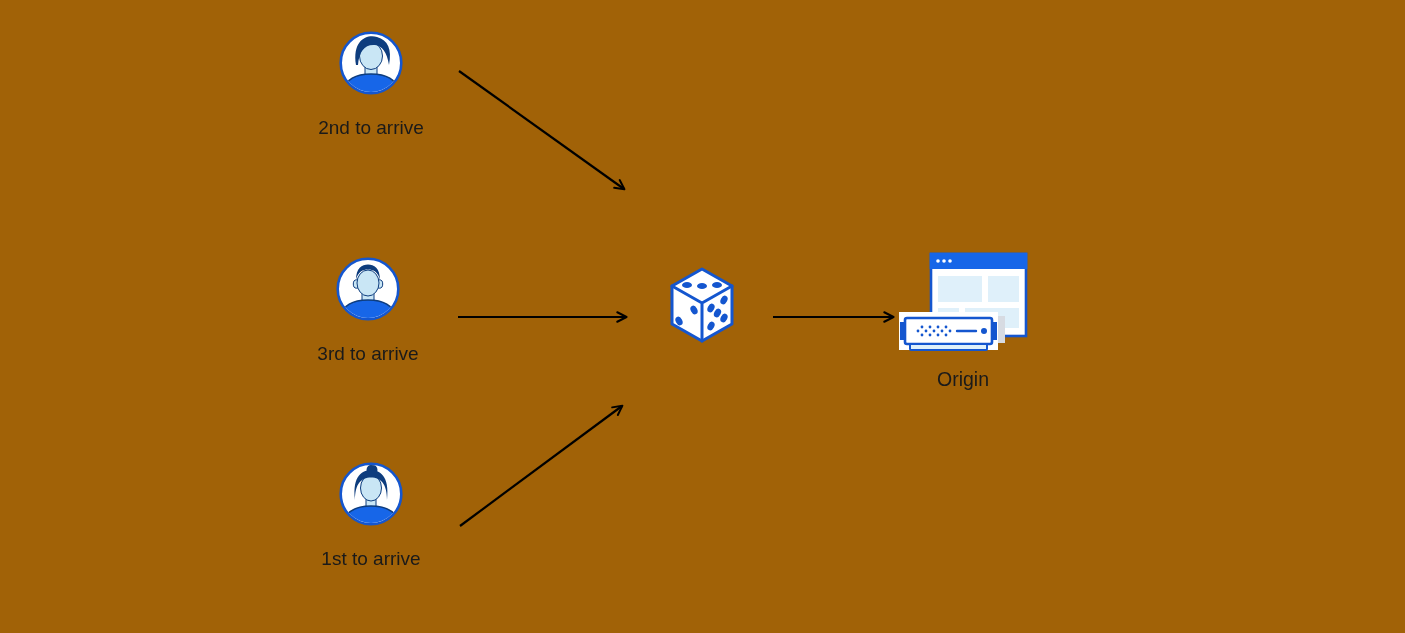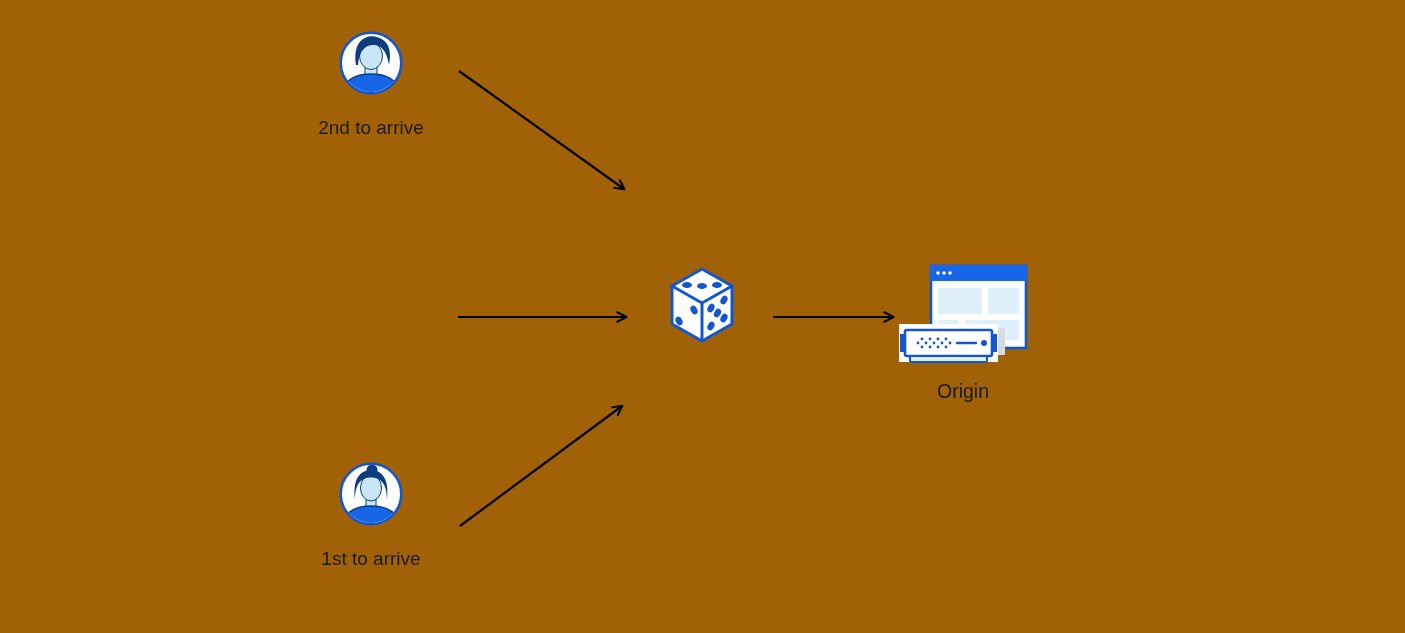--- a/index.html
+++ b/index.html
@@ -36,21 +36,21 @@
     line-height: 23px;
     color: #1a1a1a;
     white-space: nowrap;
     text-align: center;
   }
   .origin-label { margin-top: 14px; font-size: 19.5px; }
   .visitor-2nd { left: 301px; top: 31px;  width: 140px; }
   .visitor-3rd { left: 298px; top: 257px; width: 140px; }
   .visitor-1st { left: 301px; top: 462px; width: 140px; }
   .dice-node   { left: 666px; top: 265px; }
-  .origin-node { left: 893px; top: 262px; width: 140px; align-items: center; }
+  .origin-node { left: 893px; top: 250px; width: 140px; align-items: center; }
 </style>
 </head>
 <body>
 
 <div class="canvas">
 
   <svg class="arrows-layer" viewBox="0 0 1405 633">
     <defs>
       <marker id="ah" viewBox="0 0 10 10" refX="7.8" refY="5" markerWidth="6" markerHeight="6" orient="auto" markerUnits="strokeWidth">
         <path d="M1.2,1.4 L8.2,5 L1.2,8.6" fill="none" stroke="#000000" stroke-width="1.5" stroke-linecap="round" stroke-linejoin="round"></path>
@@ -81,20 +81,39 @@
       <g clip-path="url(#avc1)">
         <path d="M26,34 h12 v12 h-12 z" fill="#c9e6f5" stroke="#0e3d7e" stroke-width="1"></path>
         <path d="M2,64 C6,47 18,43 32,43 C46,43 58,47 62,64 Z" fill="#1766e8" stroke="#0e3d7e" stroke-width="1.6"></path>
         <ellipse cx="32" cy="25" rx="11.5" ry="13.5" fill="#c9e6f5" stroke="#0e3d7e" stroke-width="1"></ellipse>
         <path d="M17,34 C13,9 28,3 38,6 C49,9 53,18 50,34 C48,21 43,15 36,14 C26,13 20,20 19,34 Z" fill="#0e3d7e"></path>
       </g>
     </svg>
     <div class="node-label">2nd to arrive</div>
   </div>
 
+  <div class="node visitor-3rd">
+    <svg width="64" height="64" viewBox="0 0 64 64">
+      <defs>
+          <clipPath id="avc2">
+            <circle cx="32" cy="32" r="29"></circle>
+          </clipPath>
+        </defs>
+      <circle cx="32" cy="32" r="30.3" fill="#ffffff" stroke="#1456cf" stroke-width="2.6"></circle>
+      <g clip-path="url(#avc2)">
+        <path d="M26,34 h12 v12 h-12 z" fill="#c9e6f5" stroke="#0e3d7e" stroke-width="1"></path>
+        <path d="M2,64 C6,47 18,43 32,43 C46,43 58,47 62,64 Z" fill="#1766e8" stroke="#0e3d7e" stroke-width="1.6"></path>
+        <ellipse cx="20.5" cy="27" rx="3.2" ry="4.2" fill="#c9e6f5" stroke="#0e3d7e" stroke-width="1"></ellipse>
+        <ellipse cx="43.5" cy="27" rx="3.2" ry="4.2" fill="#c9e6f5" stroke="#0e3d7e" stroke-width="1"></ellipse>
+        <ellipse cx="32" cy="26" rx="11" ry="13" fill="#c9e6f5" stroke="#0e3d7e" stroke-width="1"></ellipse>
+        <path d="M20,23 C20,11 26,7.5 32,7.5 C38,7.5 44,11 44,23 C42,14.5 37,12.5 32,12.5 C27,12.5 22,14.5 20,23 Z" fill="#0e3d7e"></path>
+      </g>
+    </svg>
+    <div class="node-label">3rd to arrive</div>
+  </div>
 
   <div class="node visitor-1st">
     <svg width="64" height="64" viewBox="0 0 64 64">
       <defs>
           <clipPath id="avc3">
             <circle cx="32" cy="32" r="29"></circle>
           </clipPath>
         </defs>
       <circle cx="32" cy="32" r="30.3" fill="#ffffff" stroke="#1456cf" stroke-width="2.6"></circle>
       <g clip-path="url(#avc3)">

